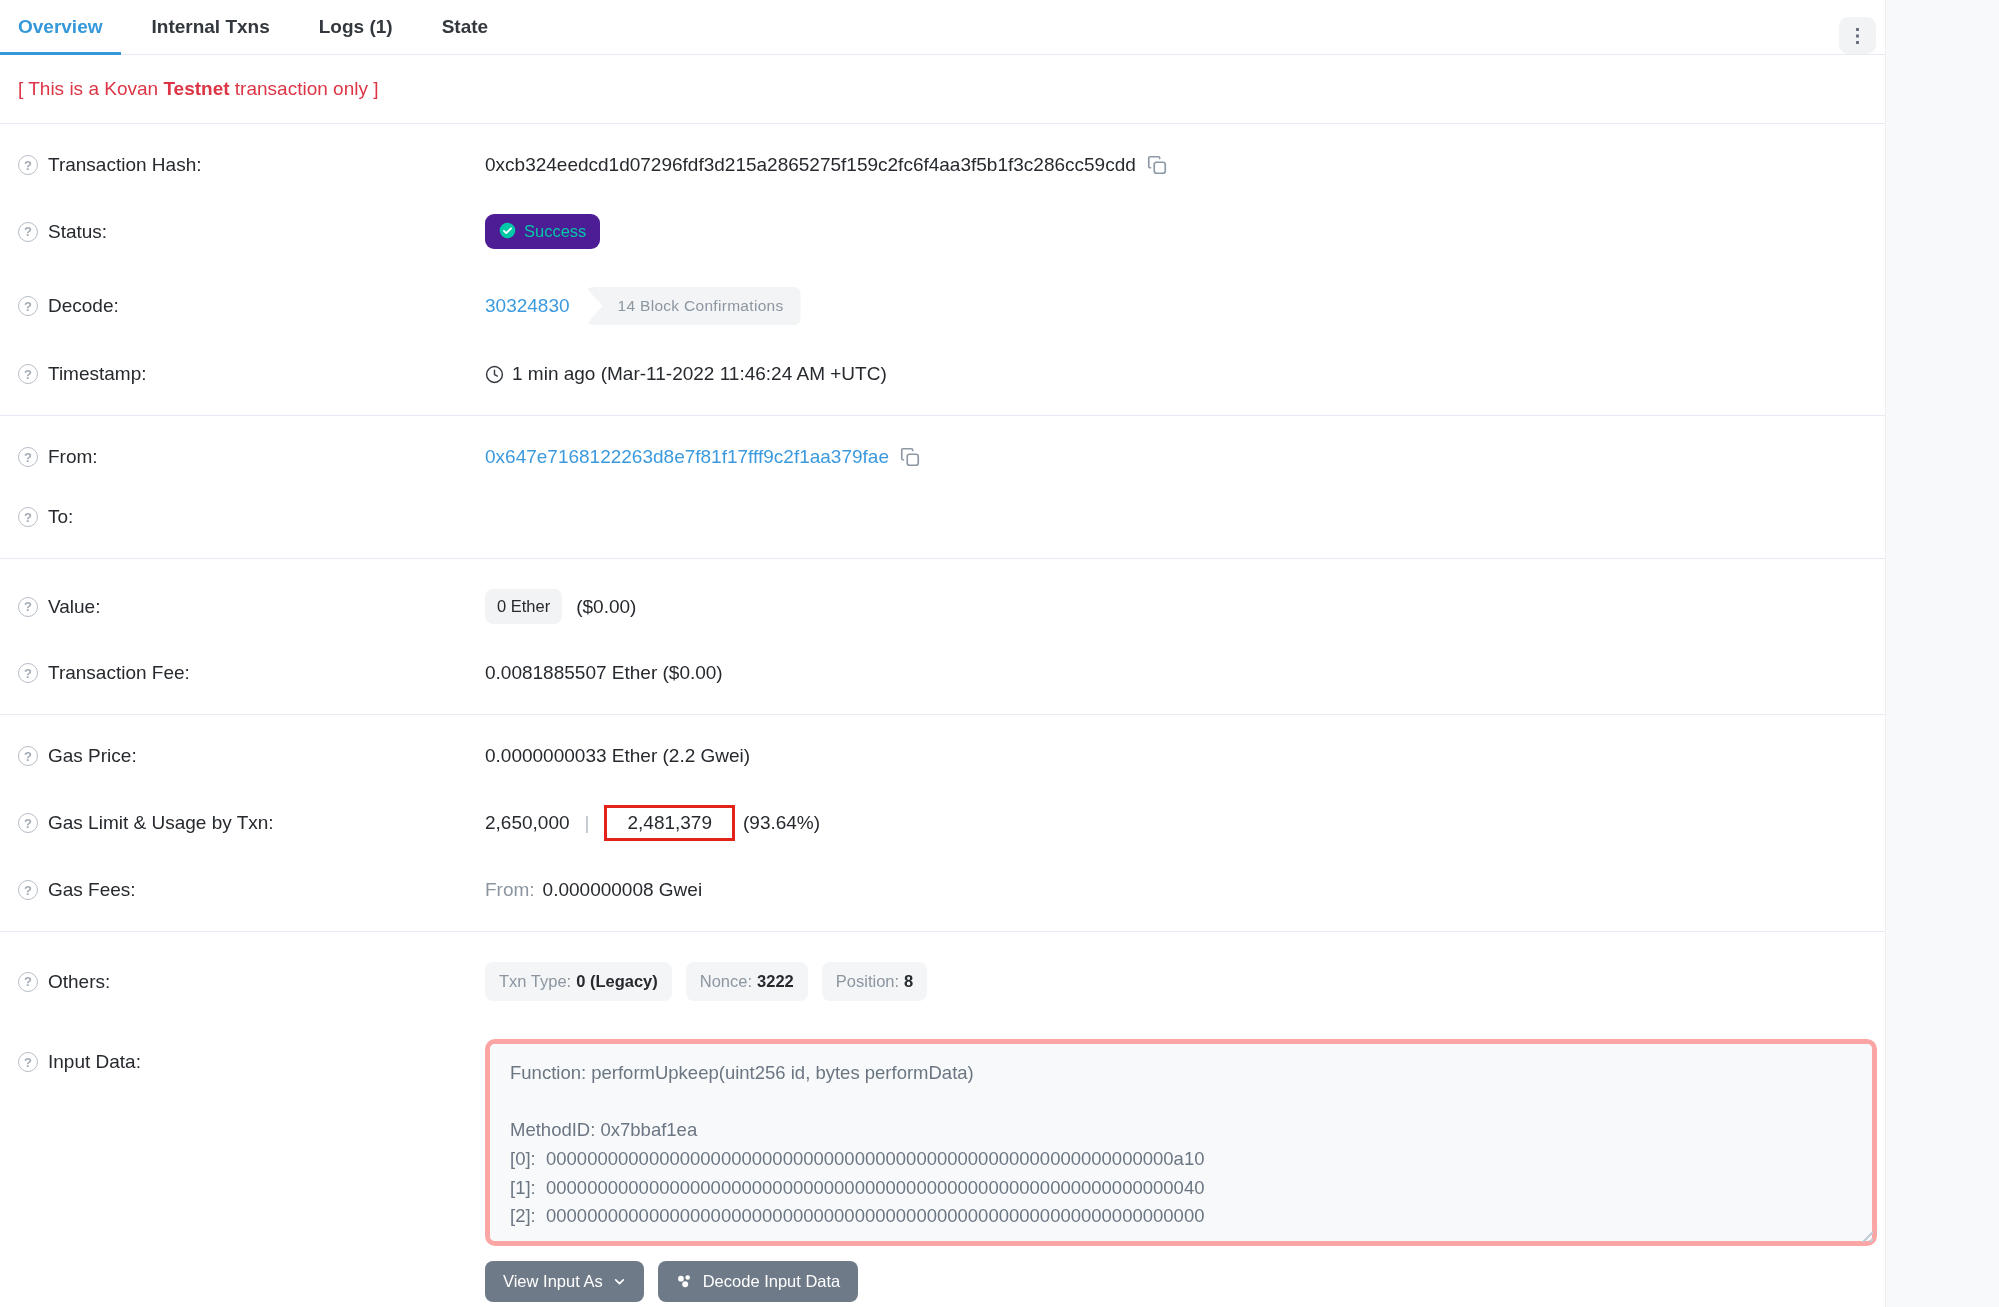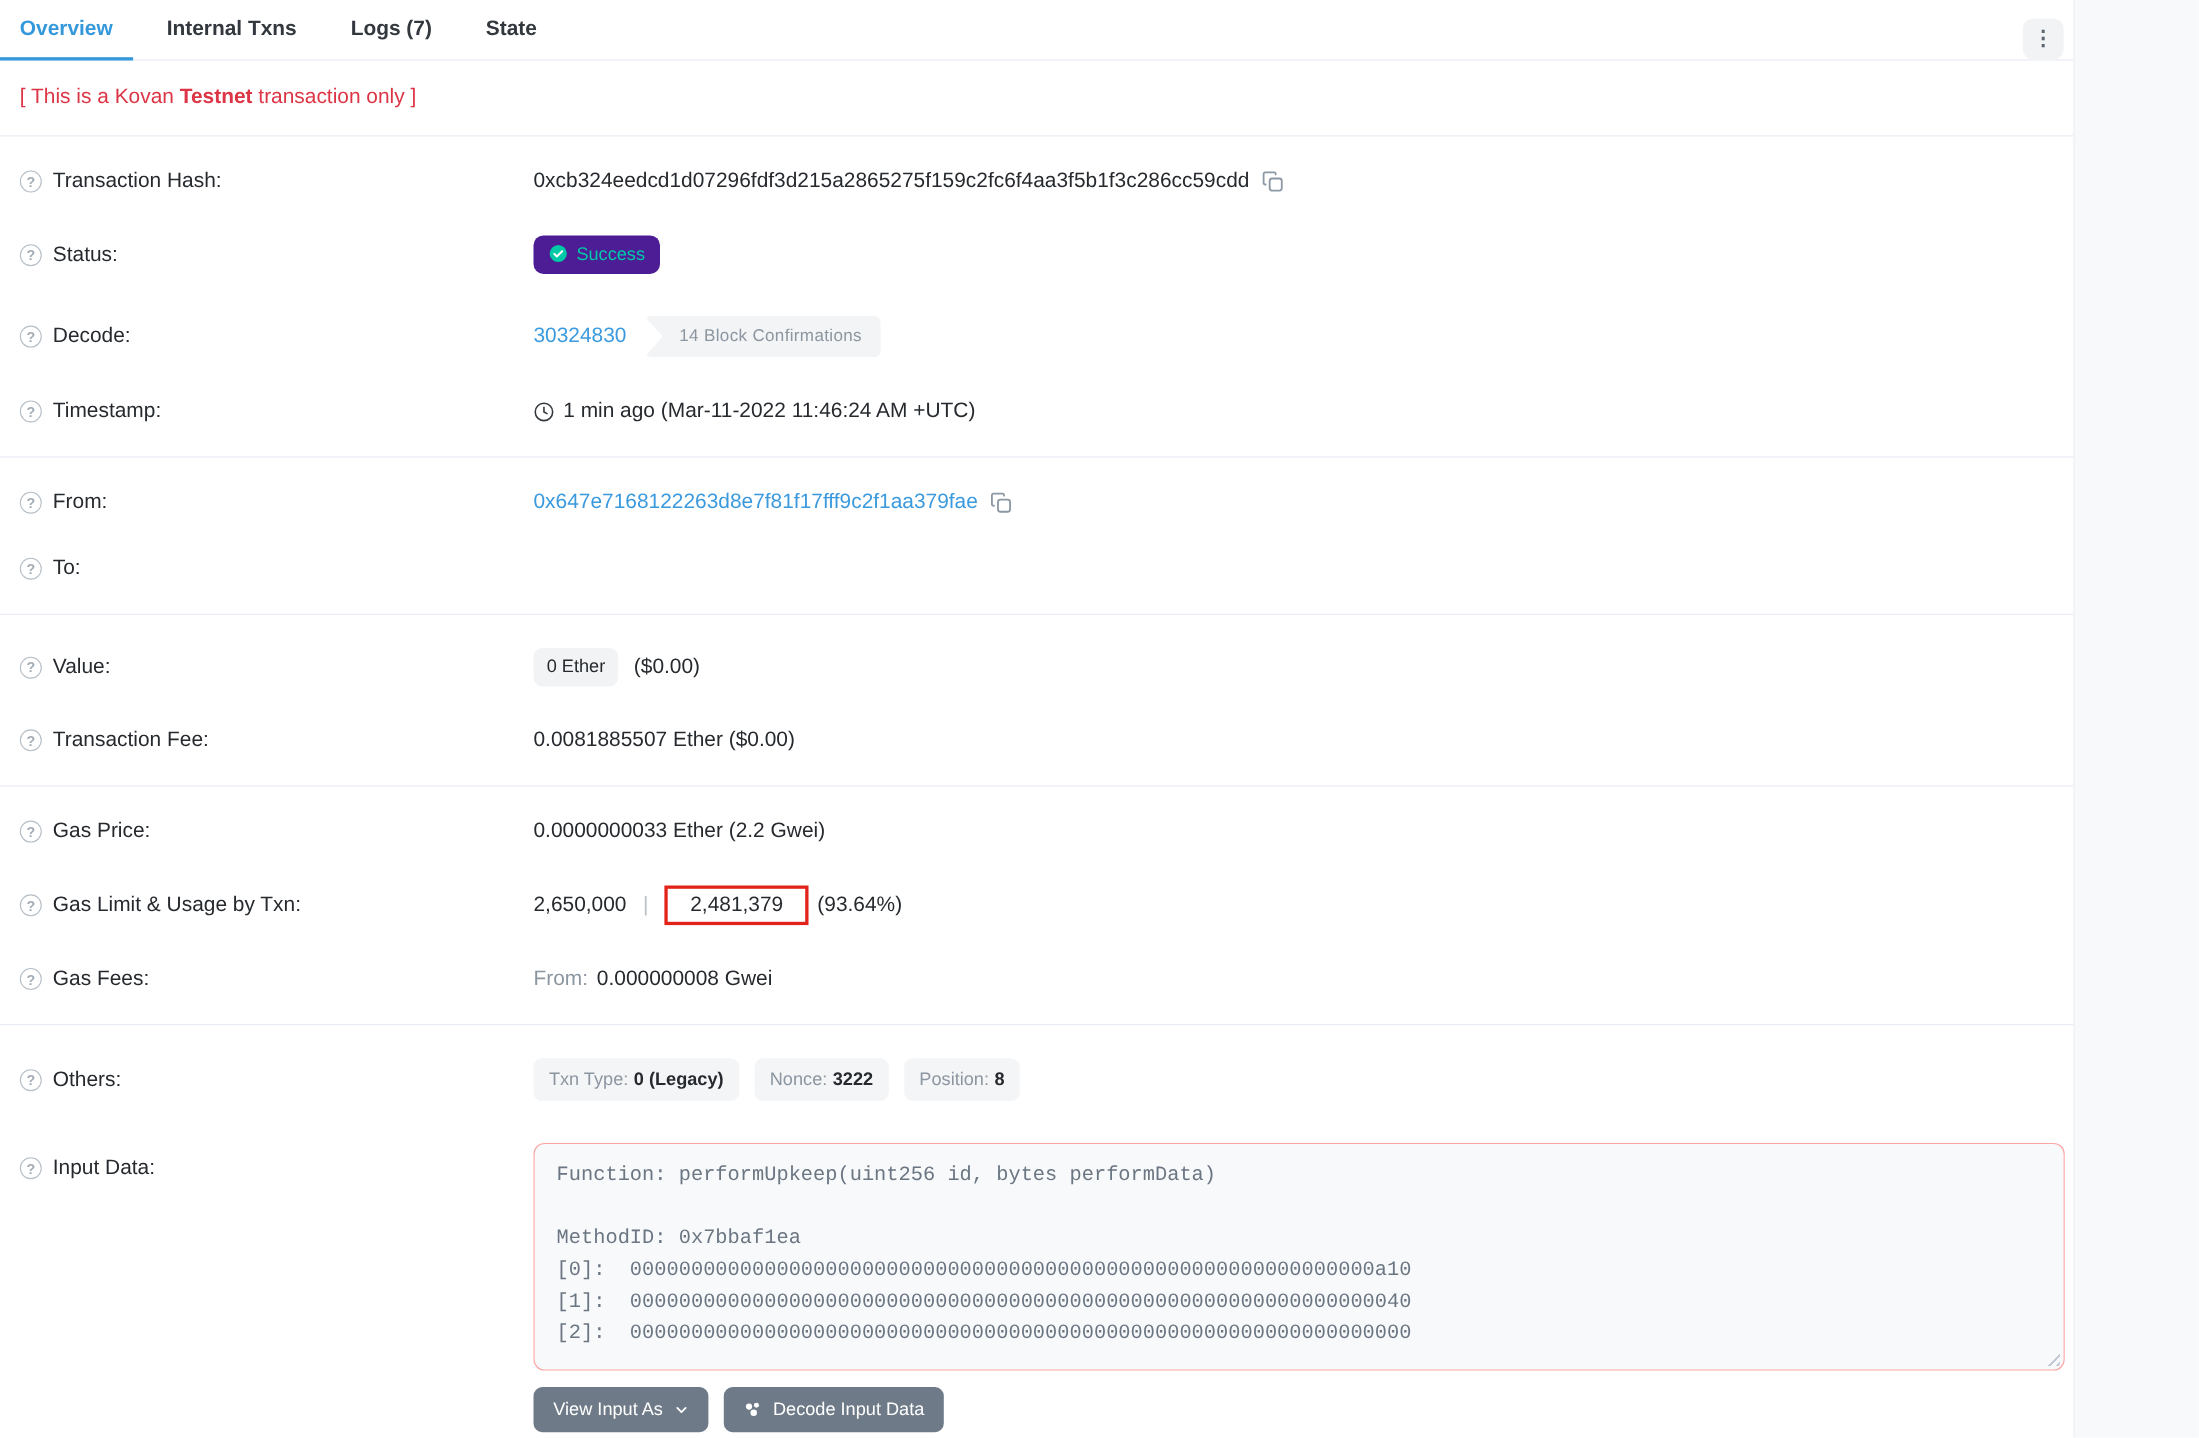--- a/index.html
+++ b/index.html
@@ -49,39 +49,39 @@
   .ether-badge { background:#f1f3f4; border-radius:8px; padding:8px 12px; font-size:16.5px; color:#262a2e; }
   .obadge { background:#f3f5f7; border-radius:8px; padding:10px 14px; font-size:16.5px; color:#8c96a0; margin-right:14px; }
   .obadge b { color:#262a2e; font-weight:700; margin-left:5px; }
   .sep { color:#b8c0c8; margin:0 15px; }
   .gray { color:#8c96a0; margin-right:8px; }
   .redbox { border:3px solid #e2231a; padding:4px 20px; display:inline-block; }
 
   
   .input-col { display:flex; flex-direction:column; }
   .ta-wrap { position:relative; width:1392px; height:207px; }
-  textarea.input-data { width:100%; height:100%; background:#f8f9fa; border:1px solid #fca5a5; border-radius:10px;
-    padding:15px 20px; font-family:Liberation Mono, monospace; font-size:18.5px; line-height:1.55;
+  textarea.input-data { width:100%; height:100%; background:#f8f9fa; border:5px solid #fca5a5; border-radius:10px;
+    padding:15px 20px; font-family:Liberation Sans, sans-serif; font-size:18.5px; line-height:1.55;
     color:#6b7683; resize:none; white-space:pre; overflow:auto; }
   .resize-grip { position:absolute; right:4px; bottom:4px; width:15px; height:15px;
     background:repeating-linear-gradient(135deg, transparent 0 3px, #c3ccd6 3px 5px);
     clip-path:polygon(100% 0,100% 100%,0 100%); pointer-events:none; }
   .btn-row { display:flex; gap:14px; margin-top:15px; }
   .btn { background:#6e7a87; color:#fff; border:none; border-radius:8px; padding:11px 18px;
     font-size:16.5px; font-family:inherit; display:inline-flex; align-items:center; gap:10px; cursor:pointer; }
 </style>
 </head>
 <body>
 
 <div class="card">
 
   <div class="tabbar">
     <div class="tab active">Overview</div>
     <div class="tab">Internal Txns</div>
-    <div class="tab">Logs (7)</div>
+    <div class="tab">Logs (1)</div>
     <div class="tab">State</div>
     <button class="kebab-btn">
       <span>⋮</span>
     </button>
   </div>
 
   <div class="note"><span>[ This is a Kovan </span><b>Testnet</b><span> transaction only ]</span></div>
 
   <div class="section">
     <div class="row">

